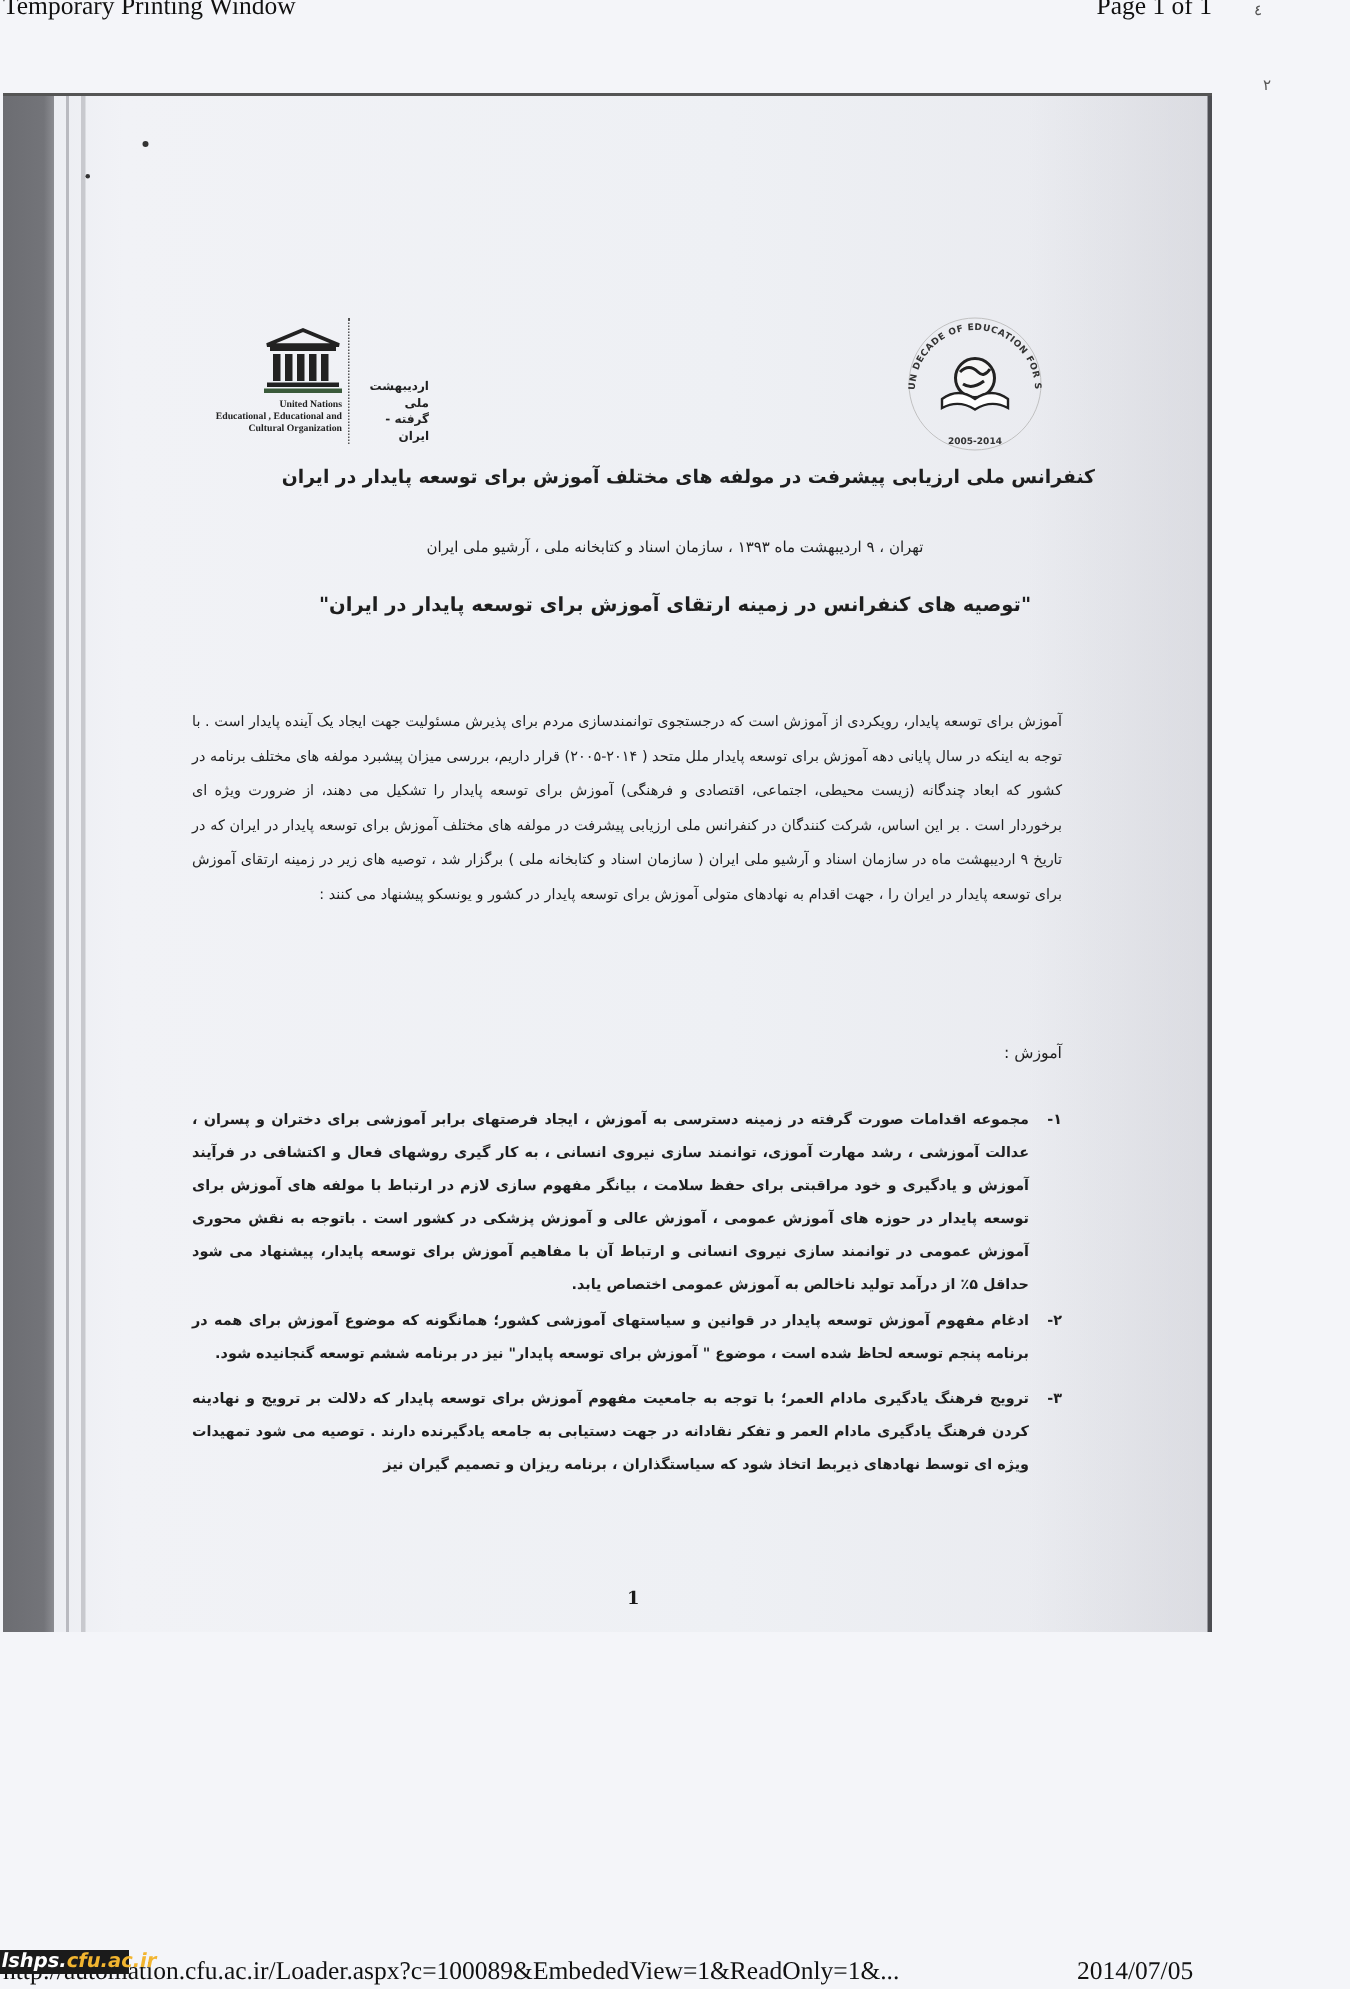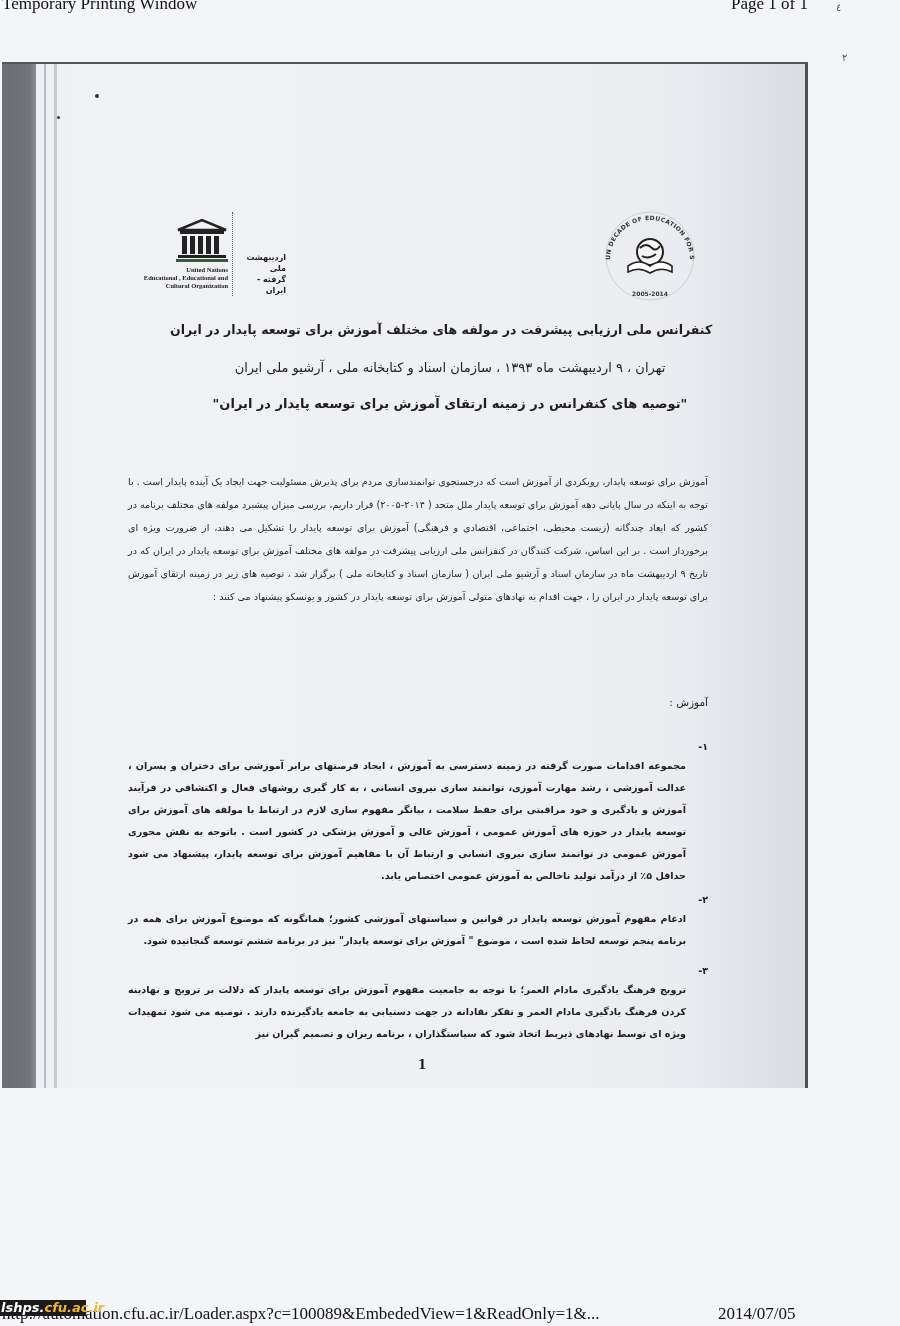--- a/index.html
+++ b/index.html
@@ -44,32 +44,32 @@
     }
     .unesco-divider { position: absolute; left: 104px; top: 2px; width: 0; height: 84px; border-left: 1px dotted #555; }
     .unesco-fa {
       position: absolute; left: 108px; top: 42px; width: 50px; direction: rtl; text-align: right;
       font-family: "DejaVu Sans", sans-serif; font-size: 8px; line-height: 11px; font-weight: bold; color: #222;
     }
 
     .logo-desd { position: absolute; left: 588px; top: 204px; width: 124px; height: 100px; }
 
     .doc-text { direction: rtl; font-family: "DejaVu Sans", sans-serif; color: #1e1e1e; position: absolute; }
-    .conf-title { left: 170px; top: 322px; width: 560px; text-align: left; font-size: 12.5px; font-weight: bold; }
-    .conf-sub { left: 170px; top: 360px; width: 560px; text-align: center; font-size: 13px; }
+    .conf-title { left: 170px; top: 310px; width: 560px; text-align: right; font-size: 12.5px; font-weight: bold; }
+    .conf-sub { left: 170px; top: 360px; width: 560px; text-align: center; font-size: 10px; }
     .rec-title { left: 170px; top: 396px; width: 560px; text-align: center; font-size: 13px; font-weight: bold; }
 
     .intro { left: 128px; top: 470px; width: 580px; font-size: 9.6px; line-height: 23px; text-align: justify; text-align-last: right; font-weight: normal; }
 
     .section-heading { left: 128px; top: 696px; width: 580px; font-size: 10.5px; font-weight: normal; }
 
     .rec-list { left: 128px; top: 736px; width: 580px; font-size: 9.6px; line-height: 22px; font-weight: bold; }
     .rec-item { display: flex; flex-direction: row; margin-bottom: 2px; }
     .rec-num { width: 22px; flex: 0 0 22px; }
-    .rec-body { flex: 1; text-align: justify; text-align-last: right; margin-top: 19px; }
+    .rec-body { flex: 1; text-align: justify; text-align-last: right; }
 
     .page-number { position: absolute; left: 418px; top: 1058px; font-family: "DejaVu Serif", serif; font-size: 12px; font-weight: bold; }
 
     .footer-url {
       position: absolute; left: 2px; top: 1304px; width: 820px;
       font-family: "Liberation Serif", serif; font-size: 17px; color: #111; white-space: nowrap;
     }
     .footer-url .date { position: absolute; left: 716px; top: 0; }
     .watermark {
       position: absolute; left: 0; top: 1300px; width: 86px; height: 16px; background: #1b1b1b;

